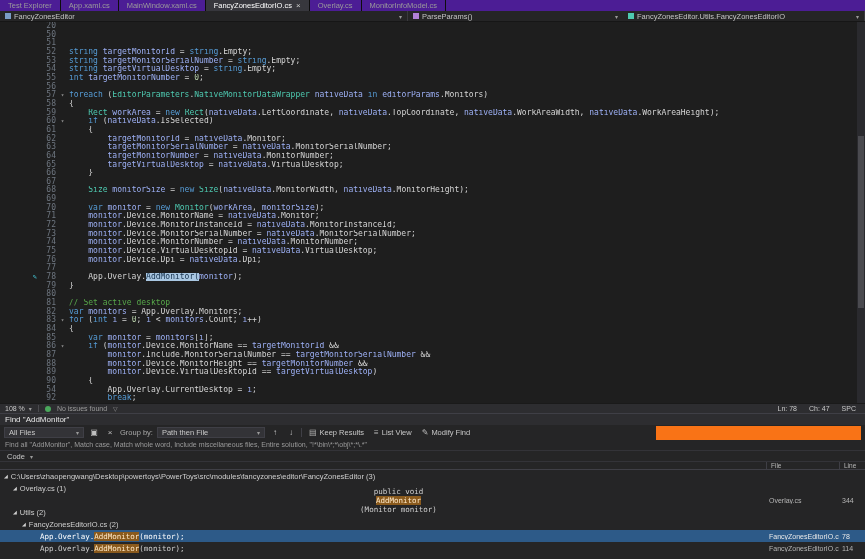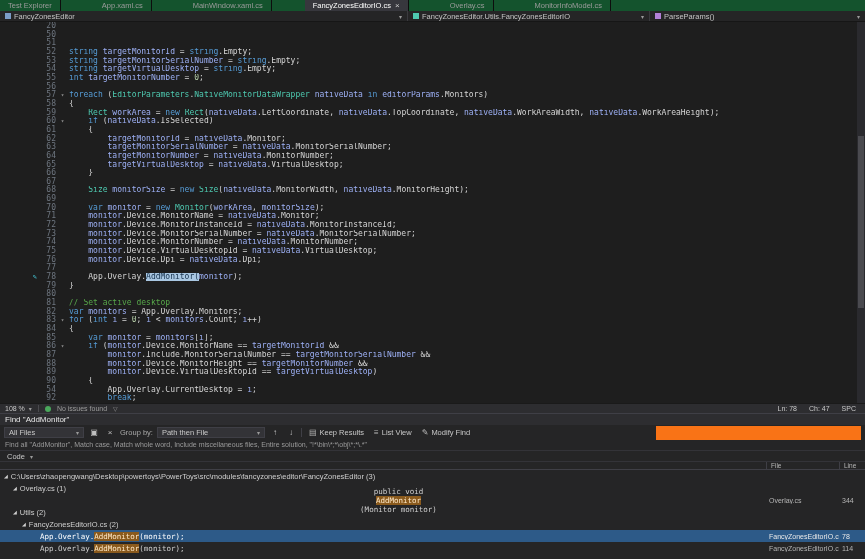--- a/index.html
+++ b/index.html
@@ -1,20 +1,20 @@
 <!DOCTYPE html>
 <html><head>
 <meta charset="utf-8">
 <style>
   * { box-sizing: border-box; margin: 0; padding: 0; }
   body { background:#1e1e1e; font-family:"Liberation Sans", sans-serif; }
   .app { position:relative; width:865px; height:559px; background:#1e1e1e; overflow:hidden; }
 
   
-  .tabstrip { position:absolute; top:0; left:0; right:0; height:11px; background:#14532d; display:flex; align-items:stretch;gap:33px; }
+  .tabstrip { position:absolute; top:0; left:0; right:0; height:11px; background:#4c1d95; display:flex; align-items:stretch; }
   .tab { display:flex; align-items:center; gap:4px; padding:0 8px; font-size:7.5px; color:#9b9b9b; border-right:1px solid #0d0d0d; cursor:default; white-space:nowrap; }
   .tab.active { background:#37373d; color:#ffffff; }
   .tab .close { color:#cccccc; font-size:8px; line-height:8px; }
 
   
   .breadcrumb { position:absolute; top:11px; left:0; right:0; height:11px; background:#252526; border-bottom:1px solid #161616; display:flex; }
   .bc-sec { display:flex; align-items:center; gap:3px; padding:0 5px; border-right:1px solid #3a3a3e; font-size:7.5px; color:#c4c4c4; overflow:hidden; white-space:nowrap; }
   .bc-sec.s1 { width:408px; } .bc-sec.s2 { width:242px; } .bc-sec.s3 { flex:1; border-right:none; }
   .bc-icon { width:6px; height:6px; flex:none; }
   .bc-icon.proj { background:#7a9cc6; }
@@ -102,28 +102,28 @@
         <span>MonitorInfoModel.cs</span>
       </div>
     </div>
 
   <div class="breadcrumb">
     <div class="bc-sec s1">
       <span class="bc-icon proj"></span>
       <span>FancyZonesEditor</span>
       <span class="caret">▾</span>
     </div>
+    <div class="bc-sec s3">
+      <span class="bc-icon meth"></span>
+      <span>ParseParams()</span>
+      <span class="caret">▾</span>
+    </div>
     <div class="bc-sec s2">
       <span class="bc-icon cls"></span>
       <span>FancyZonesEditor.Utils.FancyZonesEditorIO</span>
-      <span class="caret">▾</span>
-    </div>
-    <div class="bc-sec s3">
-      <span class="bc-icon meth"></span>
-      <span>ParseParams()</span>
       <span class="caret">▾</span>
     </div>
   </div>
 
   <div class="editor">
     <div id="code-lines">
         <div class="cl">
           <span class="gmargin"></span>
           <span class="lnum">20</span>
           <span class="fold"></span>

